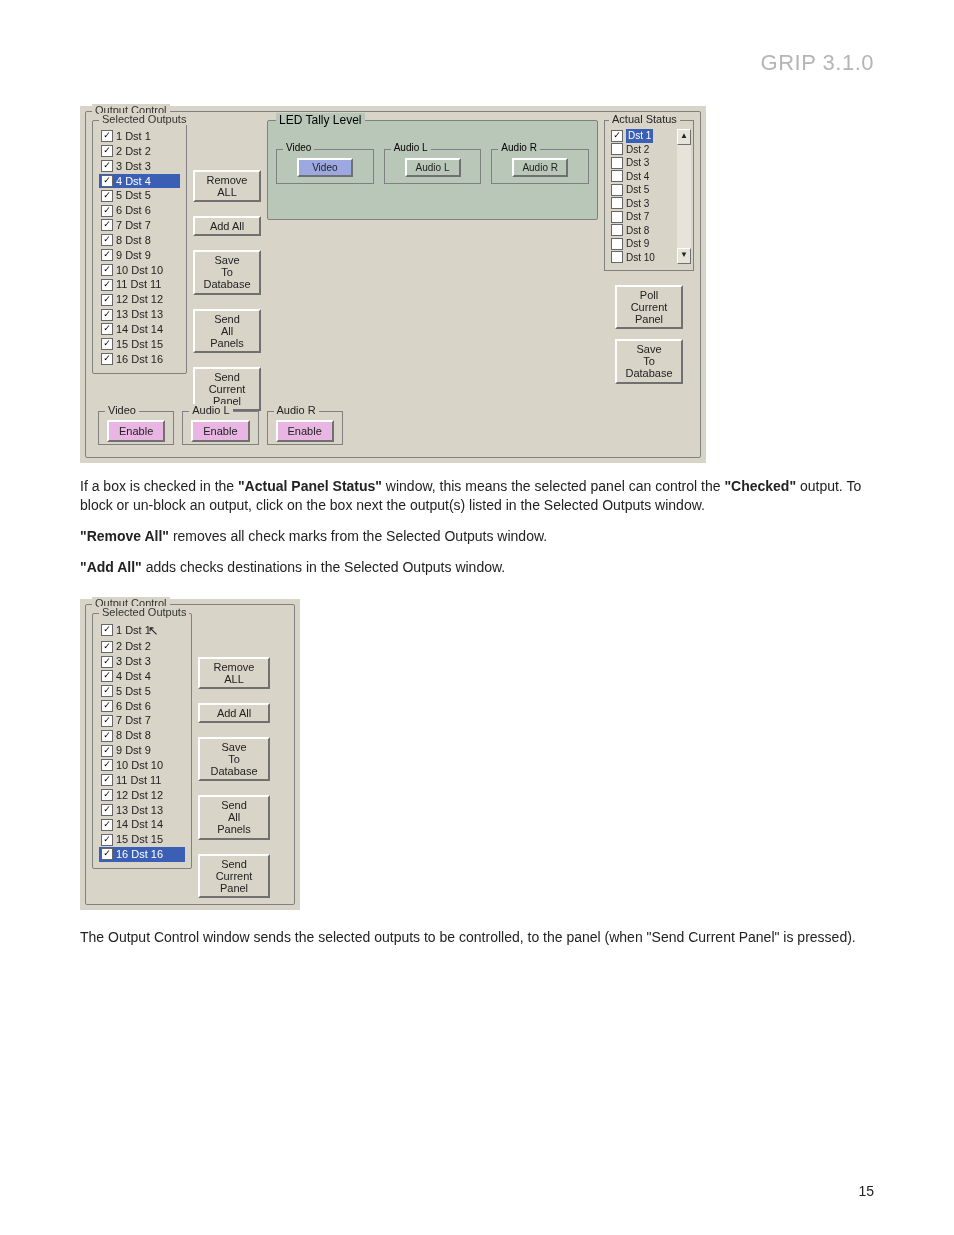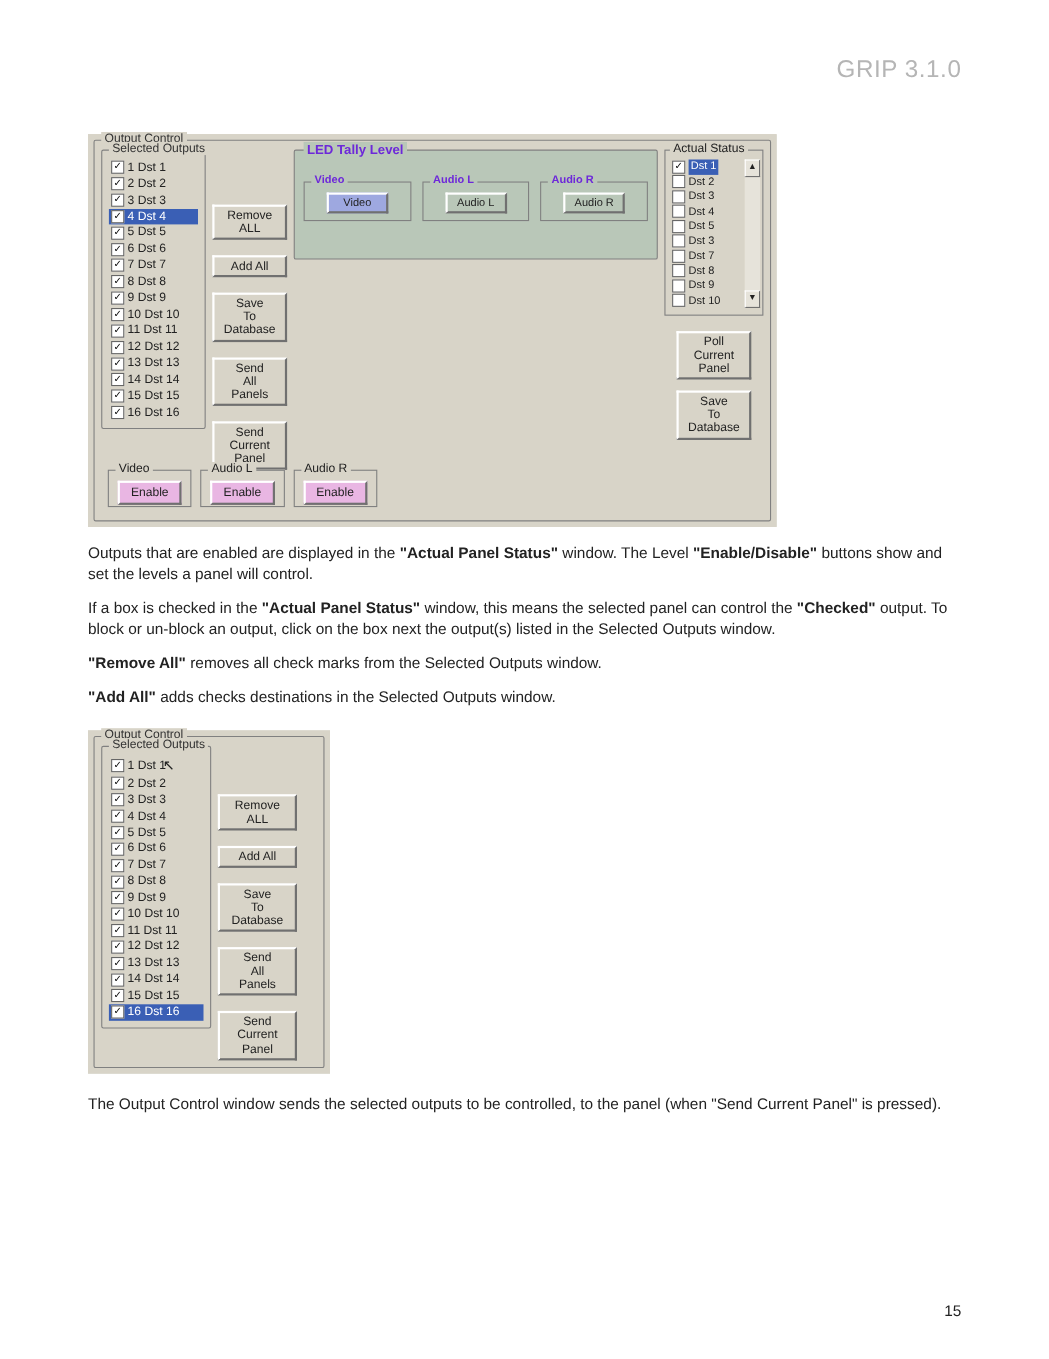--- a/index.html
+++ b/index.html
@@ -14,21 +14,21 @@
     min-height: 1235px;
     box-sizing: border-box;
     padding: 50px 80px 40px 80px;
     position: relative;
   }
   .hdr {
     text-align: right;
     font-size: 22px;
     color: #b5b5b5;
     letter-spacing: 0.5px;
-    margin-bottom: 46px;
+    margin-bottom: 30px;
   }
   .pgnum {
     position: absolute;
     bottom: 36px;
     right: 80px;
     font-size: 14px;
   }
   .text p { line-height: 1.35; margin: 0 0 12px 0; }
   .text .bold { font-weight: bold; }
 
@@ -138,24 +138,23 @@
     border-radius: 2px;
     background: #b9c7b8;
     position: relative;
     padding: 28px 8px 12px 8px;
     height: 58px;
   }
   .led-area .legend {
     position: absolute;
     top: -8px; left: 8px;
     font-size: 12px;
-    color: #6d28d9;
+    color: #000000;
     background: #b9c7b8;
     padding: 0 3px;
-    font-weight: bold;
   }
   .led-row { display: flex; gap: 10px; }
   .led-sub {
     flex:1;
     border: 1px solid #808080;
     position: relative;
     padding: 8px 4px 6px 4px;
     text-align: center;
     background: #b9c7b8;
   }
@@ -410,23 +409,20 @@
           <div class="mini-enable"><span class="legend">Video</span><span class="enable-btn">Enable</span></div>
           <div class="mini-enable"><span class="legend">Audio L</span><span class="enable-btn">Enable</span></div>
           <div class="mini-enable"><span class="legend">Audio R</span><span class="enable-btn">Enable</span></div>
         </div>
     </div>
   </div>
 
   
   <div class="text">
     <p>
-      <span>Outputs that are enabled are displayed in the </span><span class="bold">"Actual Panel Status"</span><span> window. The Level </span><span class="bold">"Enable/Disable"</span><span> buttons show and set the levels a panel will control.</span>
-    </p>
-    <p>
       <span>If a box is checked in the </span><span class="bold">"Actual Panel Status"</span><span> window, this means the selected panel can control the </span><span class="bold">"Checked"</span><span> output. To block or un-block an output, click on the box next the output(s) listed in the Selected Outputs window.</span>
     </p>
     <p><span class="bold">"Remove All"</span><span> removes all check marks from the Selected Outputs window.</span></p>
     <p><span class="bold">"Add All"</span><span> adds checks destinations in the Selected Outputs window.</span></p>
   </div>
 
   
   <div class="win-panel fig2">
     <div class="groupbox" style="margin:2px;">
       <span class="legend">Output Control</span>

